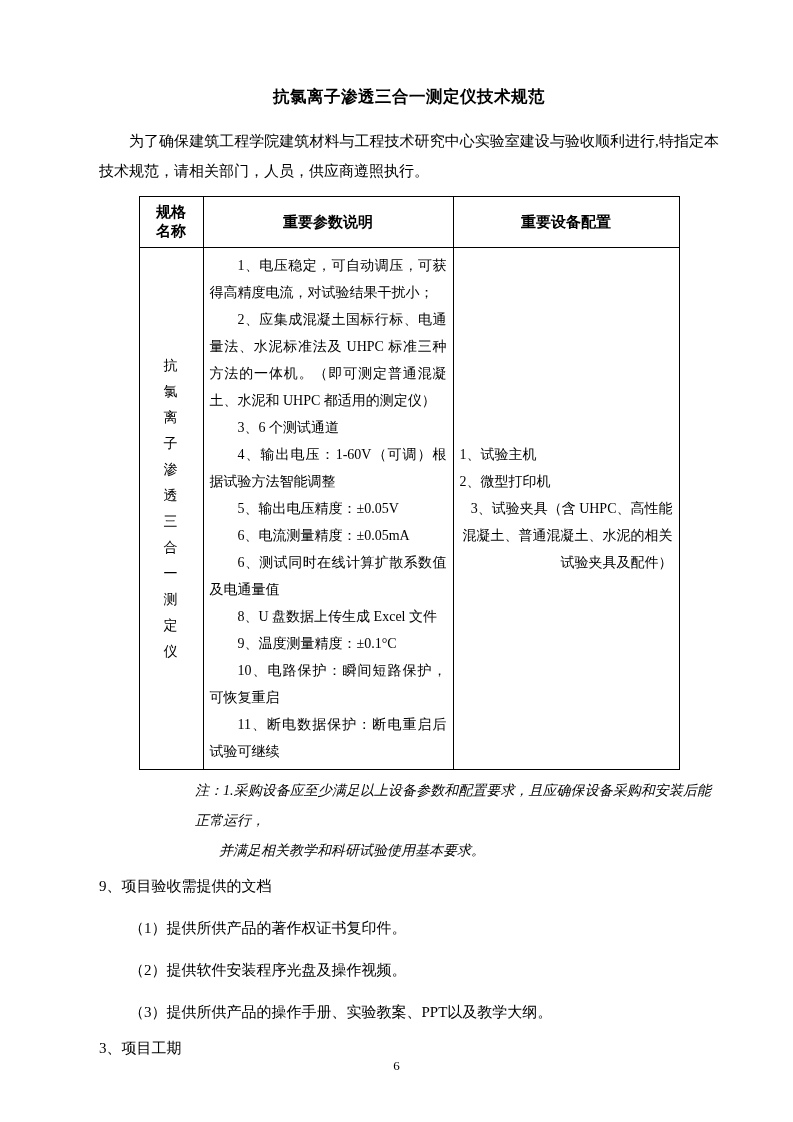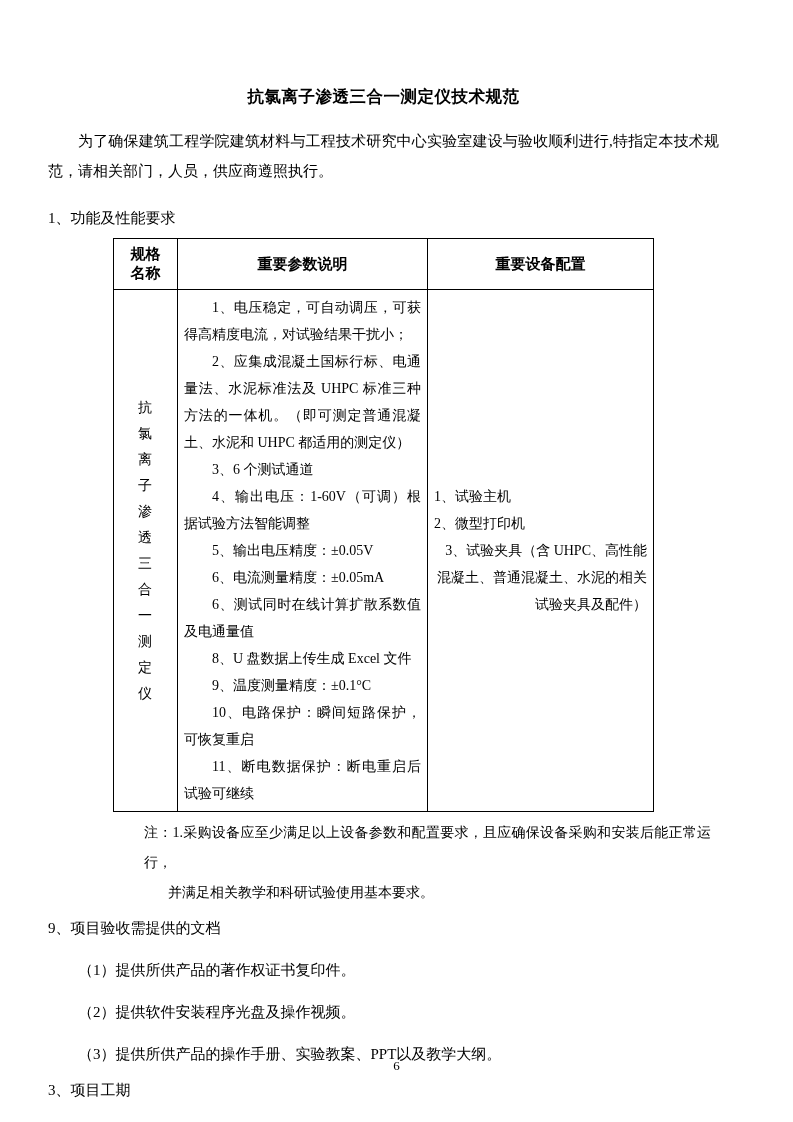--- a/index.html
+++ b/index.html
@@ -11,34 +11,34 @@
     width: 793px;
     height: 1122px;
     font-family: "Liberation Serif", "DejaVu Serif", serif;
     color: #000000;
     position: relative;
   }
   .page {
     width: 793px;
     height: 1122px;
     box-sizing: border-box;
-    padding: 78px 74px 40px 48px;
+    padding: 78px 74px 40px 99px;
     position: relative;
   }
   .doc-title {
     text-align: center;
     font-size: 16.5px;
     font-weight: bold;
     letter-spacing: 0.5px;
     margin: 8px 0 18px 0;
   }
   p.para {
     font-size: 15px;
     line-height: 30px;
-    margin: 0 0 16px 0;
+    margin: 0 0 10px 0;
     text-align: justify;
     text-justify: inter-ideograph;
   }
   p.indent2 {
     text-indent: 30px;
   }
   .section-head {
     font-size: 15px;
     line-height: 32px;
     margin: 4px 0 4px 0;
@@ -89,20 +89,21 @@
   }
   .config-cell .li {
     text-indent: 0;
   }
   .config-cell .li.wrap {
     text-indent: 0;
     text-align: right;
   }
   .notes {
     margin: 6px 8px 0 0;
+    font-style: italic;
   }
   .note-line {
     font-size: 14px;
     line-height: 30px;
     padding-left: 96px;
     text-indent: 0;
     text-align: justify;
     text-justify: inter-ideograph;
   }
   .note-line.hang {
@@ -129,21 +130,20 @@
 </style>
 </head>
 <body>
 
 <div class="page">
 
   <div class="doc-title">抗氯离子渗透三合一测定仪技术规范</div>
 
   <p class="para indent2">为了确保建筑工程学院建筑材料与工程技术研究中心实验室建设与验收顺利进行,特指定本技术规范，请相关部门，人员，供应商遵照执行。</p>
 
-  <div class="section-head">1、功能及性能要求</div>
 
   <table class="spec">
     <colgroup>
       <col class="col-name">
       <col class="col-params">
       <col class="col-config">
     </colgroup>
     <thead>
       <tr>
         <th>

